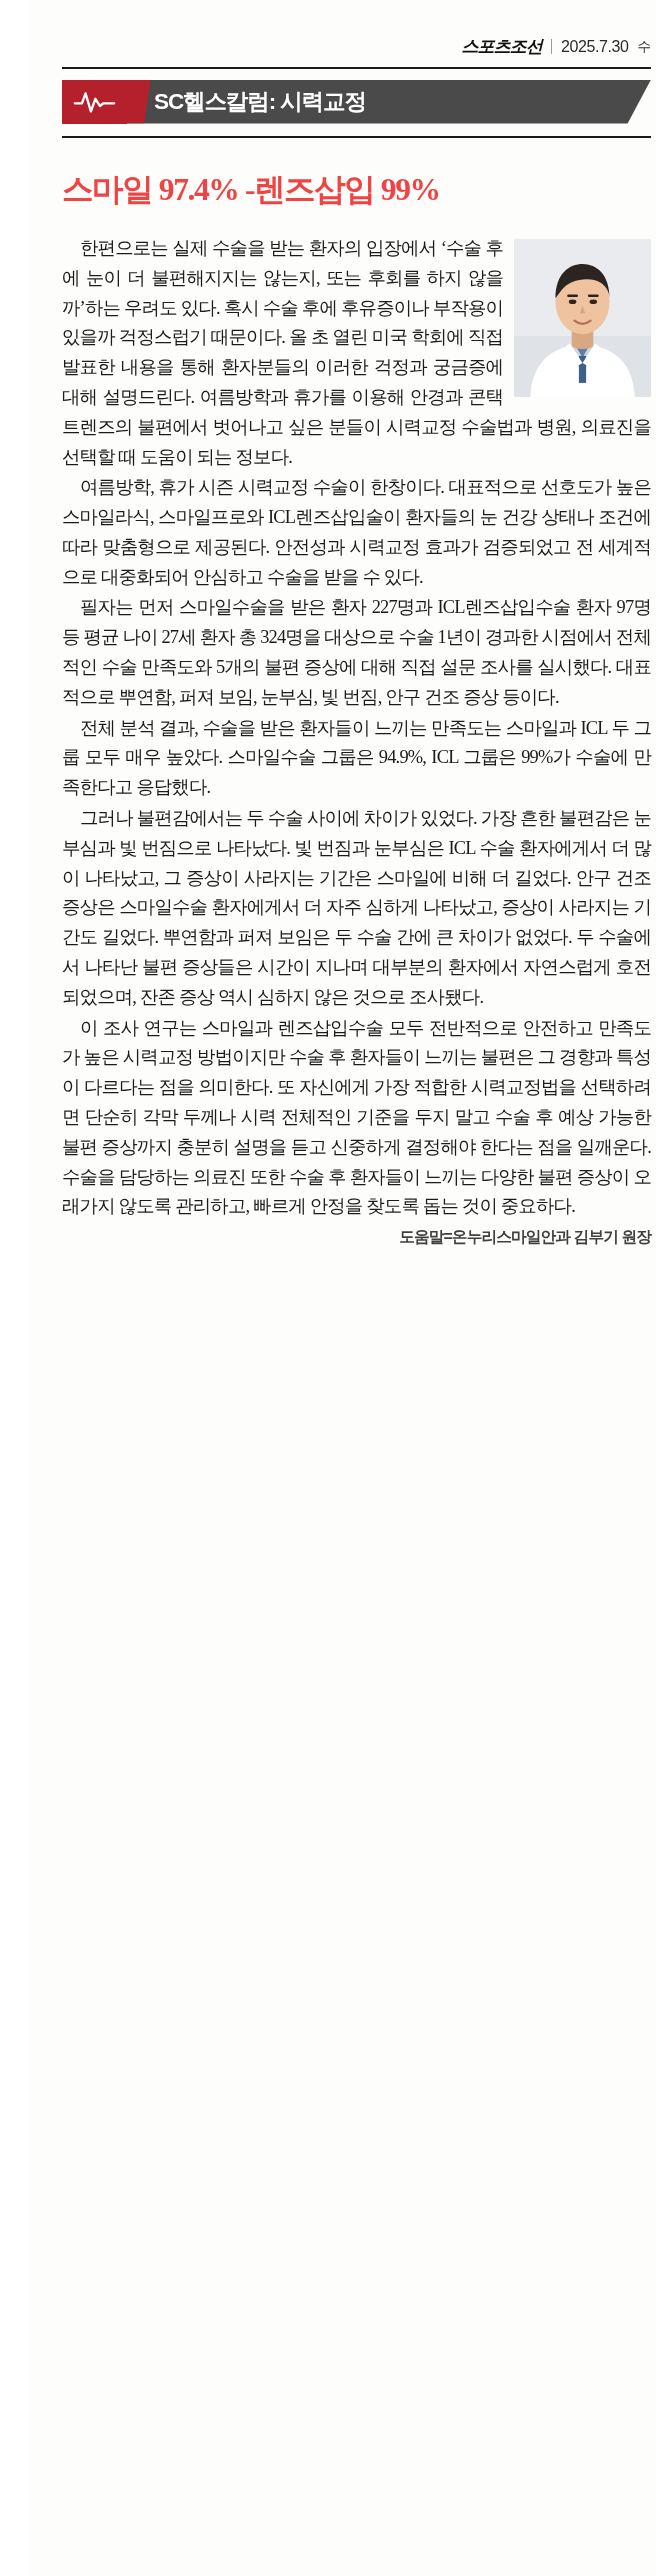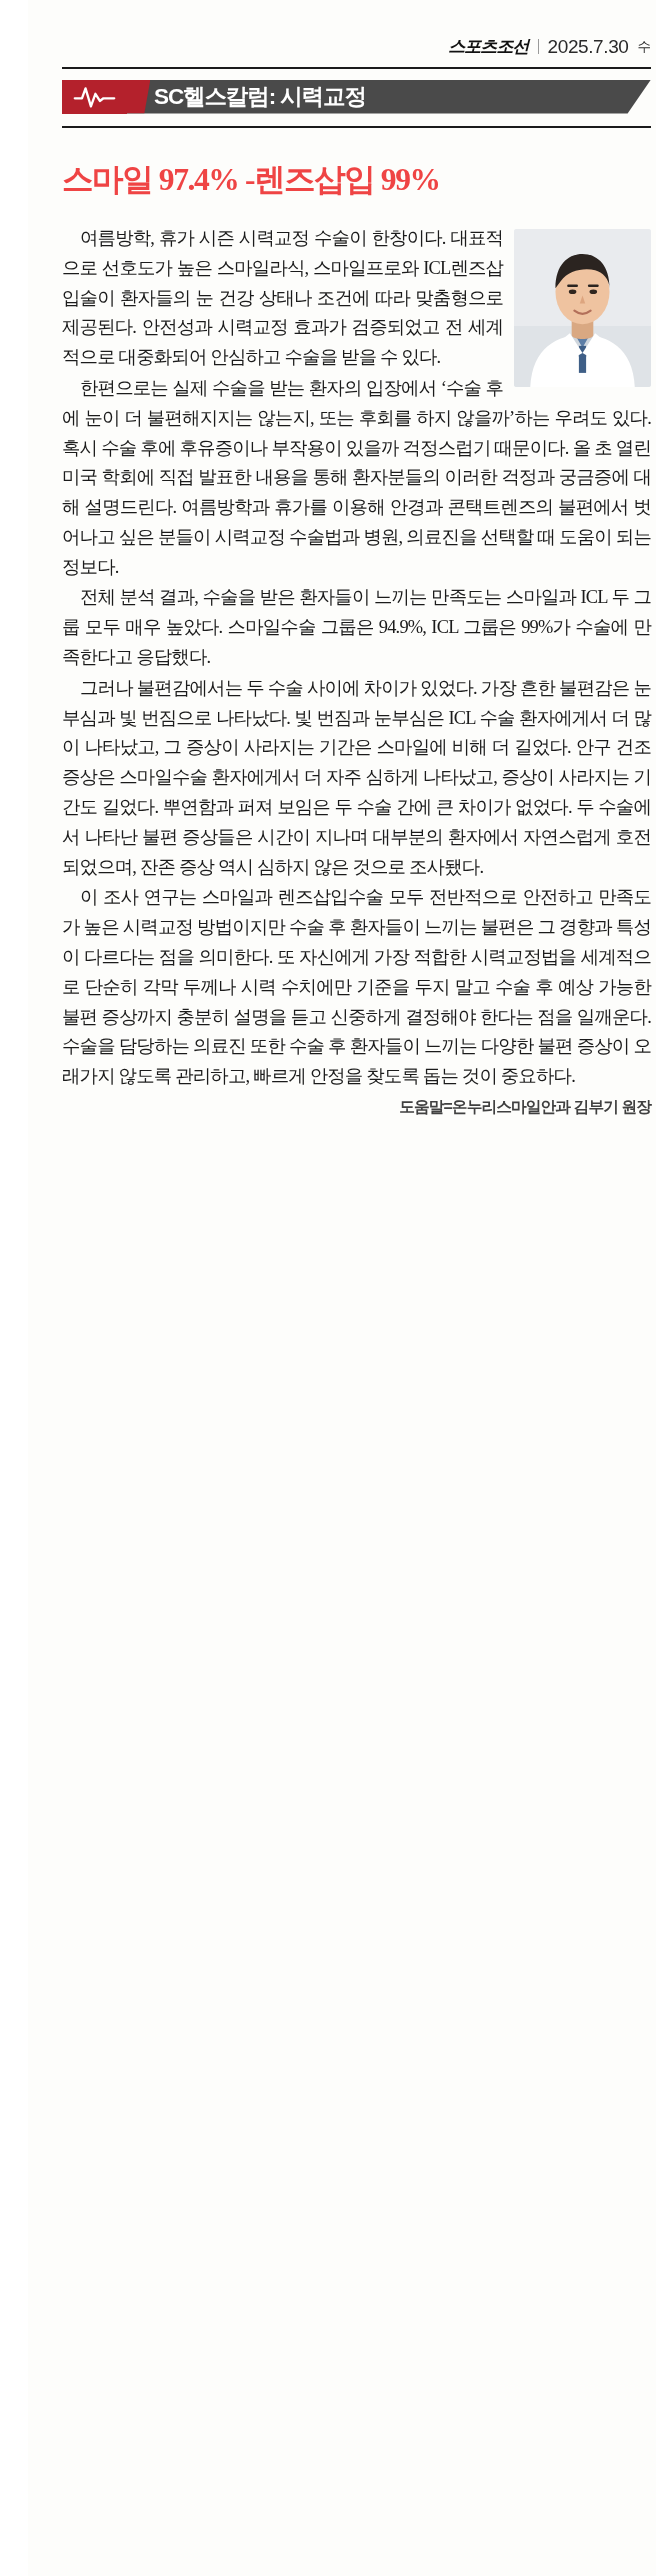--- a/index.html
+++ b/index.html
@@ -42,40 +42,40 @@
     letter-spacing: -0.9px;
     color: #111;
   }
   .masthead-sep {
     width: 0.9px;
     height: 15.3px;
     background: #9a9a9a;
   }
   .masthead-date {
     font-family: "Liberation Sans", sans-serif;
-    font-size: 19px;
+    font-size: 16px;
     color: #2a2a2a;
     letter-spacing: -0.4px;
   }
   .masthead-day {
     font-family: "Liberation Sans", sans-serif;
     font-size: 13.5px;
     color: #2a2a2a;
   }
 
   .rule-top {
     height: 1.8px;
     background: #1b1b1b;
     margin-bottom: 0;
   }
 
   
   .banner {
     position: relative;
-    height: 34px;
+    height: 44px;
     margin-top: 10.8px;
     display: flex;
     align-items: stretch;
   }
   .banner-badge {
     width: 65px;
     background: #b4212c;
     display: flex;
     align-items: center;
     justify-content: center;
@@ -229,23 +229,24 @@
         <rect x="82" y="62" width="12" height="2.6" rx="1.3" fill="#2b2420"></rect>
 
         <path d="M76 74 l-3 9 h6 Z" fill="#dda57f"></path>
         <path d="M67 91 q9 7 18 0" stroke="#b3705a" stroke-width="2.4" fill="none" stroke-linecap="round"></path>
 
         <path d="M62 116 L76 138 L62 146 L52 124 Z" fill="#ffffff"></path>
         <path d="M90 116 L76 138 L90 146 L100 124 Z" fill="#ffffff"></path>
       </svg>
     </div>
 
+    <p>한편으로는 실제 수술을 받는 환자의 입장에서 ‘수술 후에 눈이 더 불편해지지는 않는지, 또는 후회를 하지 않을까’하는 우려도 있다. 혹시 수술 후에 후유증이나 부작용이 있을까 걱정스럽기 때문이다. 올 초 열린 미국 학회에 직접 발표한 내용을 통해 환자분들의 이러한 걱정과 궁금증에 대해 설명드린다. 여름방학과 휴가를 이용해 안경과 콘택트렌즈의 불편에서 벗어나고 싶은 분들이 시력교정 수술법과 병원, 의료진을 선택할 때 도움이 되는 정보다.</p>
     <p>여름방학, 휴가 시즌 시력교정 수술이 한창이다. 대표적으로 선호도가 높은 스마일라식, 스마일프로와 ICL렌즈삽입술이 환자들의 눈 건강 상태나 조건에 따라 맞춤형으로 제공된다. 안전성과 시력교정 효과가 검증되었고 전 세계적으로 대중화되어 안심하고 수술을 받을 수 있다.</p>
-    <p>한편으로는 실제 수술을 받는 환자의 입장에서 ‘수술 후에 눈이 더 불편해지지는 않는지, 또는 후회를 하지 않을까’하는 우려도 있다. 혹시 수술 후에 후유증이나 부작용이 있을까 걱정스럽기 때문이다. 올 초 열린 미국 학회에 직접 발표한 내용을 통해 환자분들의 이러한 걱정과 궁금증에 대해 설명드린다. 여름방학과 휴가를 이용해 안경과 콘택트렌즈의 불편에서 벗어나고 싶은 분들이 시력교정 수술법과 병원, 의료진을 선택할 때 도움이 되는 정보다.</p>
+    <p>필자는 먼저 스마일수술을 받은 환자 227명과 ICL렌즈삽입수술 환자 97명 등 평균 나이 27세 환자 총 324명을 대상으로 수술 1년이 경과한 시점에서 전체적인 수술 만족도와 5개의 불편 증상에 대해 직접 설문 조사를 실시했다. 대표적으로 뿌연함, 퍼져 보임, 눈부심, 빛 번짐, 안구 건조 증상 등이다.</p>
     <p>전체 분석 결과, 수술을 받은 환자들이 느끼는 만족도는 스마일과 ICL 두 그룹 모두 매우 높았다. 스마일수술 그룹은 94.9%, ICL 그룹은 99%가 수술에 만족한다고 응답했다.</p>
     <p>그러나 불편감에서는 두 수술 사이에 차이가 있었다. 가장 흔한 불편감은 눈부심과 빛 번짐으로 나타났다. 빛 번짐과 눈부심은 ICL 수술 환자에게서 더 많이 나타났고, 그 증상이 사라지는 기간은 스마일에 비해 더 길었다. 안구 건조 증상은 스마일수술 환자에게서 더 자주 심하게 나타났고, 증상이 사라지는 기간도 길었다. 뿌연함과 퍼져 보임은 두 수술 간에 큰 차이가 없었다. 두 수술에서 나타난 불편 증상들은 시간이 지나며 대부분의 환자에서 자연스럽게 호전되었으며, 잔존 증상 역시 심하지 않은 것으로 조사됐다.</p>
-    <p>이 조사 연구는 스마일과 렌즈삽입수술 모두 전반적으로 안전하고 만족도가 높은 시력교정 방법이지만 수술 후 환자들이 느끼는 불편은 그 경향과 특성이 다르다는 점을 의미한다. 또 자신에게 가장 적합한 시력교정법을 세계적으로 단순히 각막 두께나 시력 수치에만 기준을 두지 말고 수술 후 예상 가능한 불편 증상까지 충분히 설명을 듣고 신중하게 결정해야 한다는 점을 일깨운다. 수술을 담당하는 의료진 또한 수술 후 환자들이 느끼는 다양한 불편 증상이 오래가지 않도록 관리하고, 빠르게 안정을 찾도록 돕는 것이 중요하다.</p>
+    <p>이 조사 연구는 스마일과 렌즈삽입수술 모두 전반적으로 안전하고 만족도가 높은 시력교정 방법이지만 수술 후 환자들이 느끼는 불편은 그 경향과 특성이 다르다는 점을 의미한다. 또 자신에게 가장 적합한 시력교정법을 선택하려면 단순히 각막 두께나 시력 전체적인 기준을 두지 말고 수술 후 예상 가능한 불편 증상까지 충분히 설명을 듣고 신중하게 결정해야 한다는 점을 일깨운다. 수술을 담당하는 의료진 또한 수술 후 환자들이 느끼는 다양한 불편 증상이 오래가지 않도록 관리하고, 빠르게 안정을 찾도록 돕는 것이 중요하다.</p>
   </div>
 
   <div class="credit">도움말=온누리스마일안과 김부기 원장</div>
 
 </div>
 
 
 </body></html>

